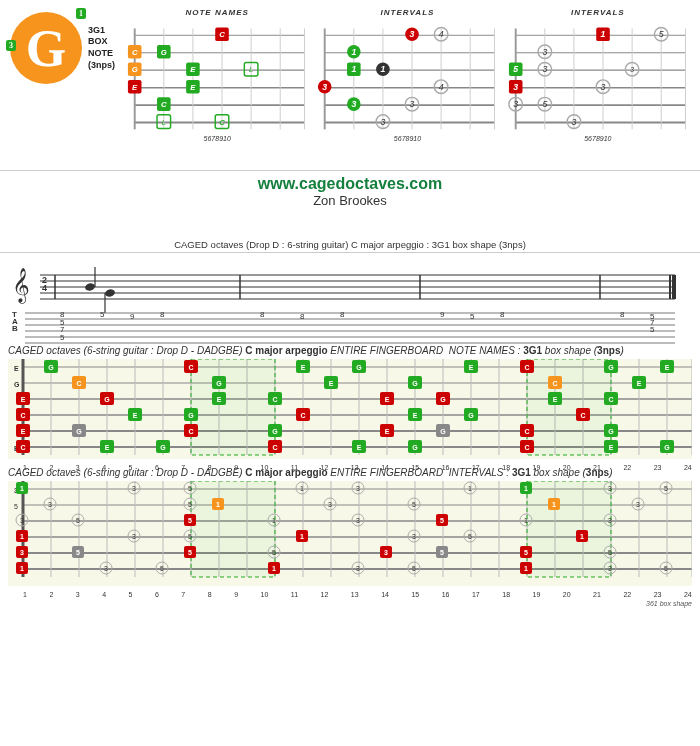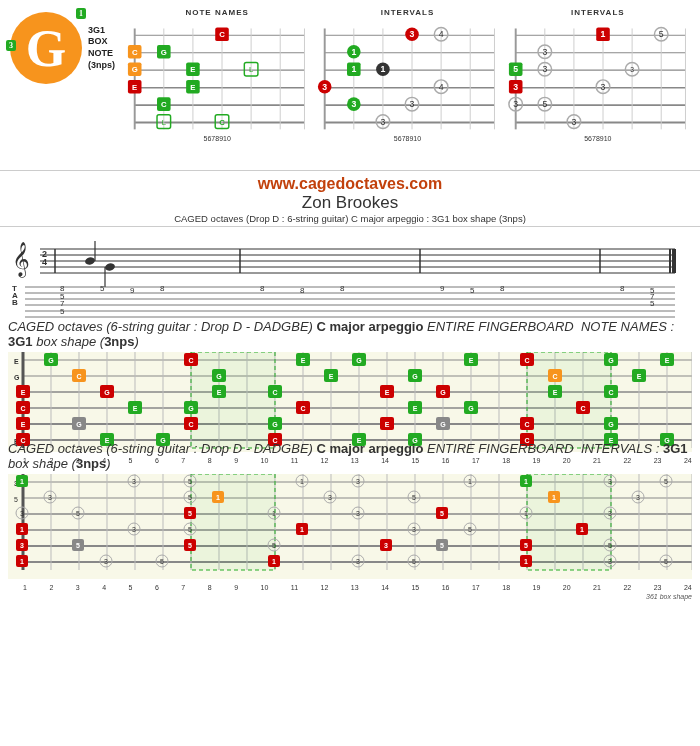--- a/index.html
+++ b/index.html
@@ -86,20 +86,21 @@
       display: flex;
       gap: 6px;
       flex: 1;
     }
 
     .diagram-container {
       flex: 1;
       display: flex;
       flex-direction: column;
       align-items: center;
+      font-style: italic;
     }
 
     .diagram-title {
       font-size: 8px;
       font-weight: bold;
       color: #333;
       letter-spacing: 1px;
       margin-bottom: 2px;
       text-align: center;
     }
@@ -119,49 +120,50 @@
       text-align: center;
       padding: 4px 0 2px;
       border-top: 1px solid #ccc;
       border-bottom: 1px solid #ccc;
       background: #fff;
     }
 
     .website-url {
       font-size: 16px;
       font-weight: bold;
-      color: #c2410c;
+      color: #15803d;
     }
 
     .author-name {
-      font-size: 17px;
+      font-size: 13px;
       color: #333;
     }
 
     .description-text {
       font-size: 9.5px;
       color: #333;
+      margin-top: 31px;
     }
 
     
     .sheet-section {
       padding: 4px 10px 2px;
       height: 90px;
       position: relative;
       background: #fff;
     }
 
     
     .fingerboard-section {
       padding: 2px 8px 2px;
       position: relative;
     }
 
     .section-title {
-      font-size: 13px;
+      font-size: 10px;
       color: #333;
       margin-bottom: 3px;
       font-style: italic;
     }
 
     .section-title b {
       font-weight: bold;
       font-style: normal;
     }
 

